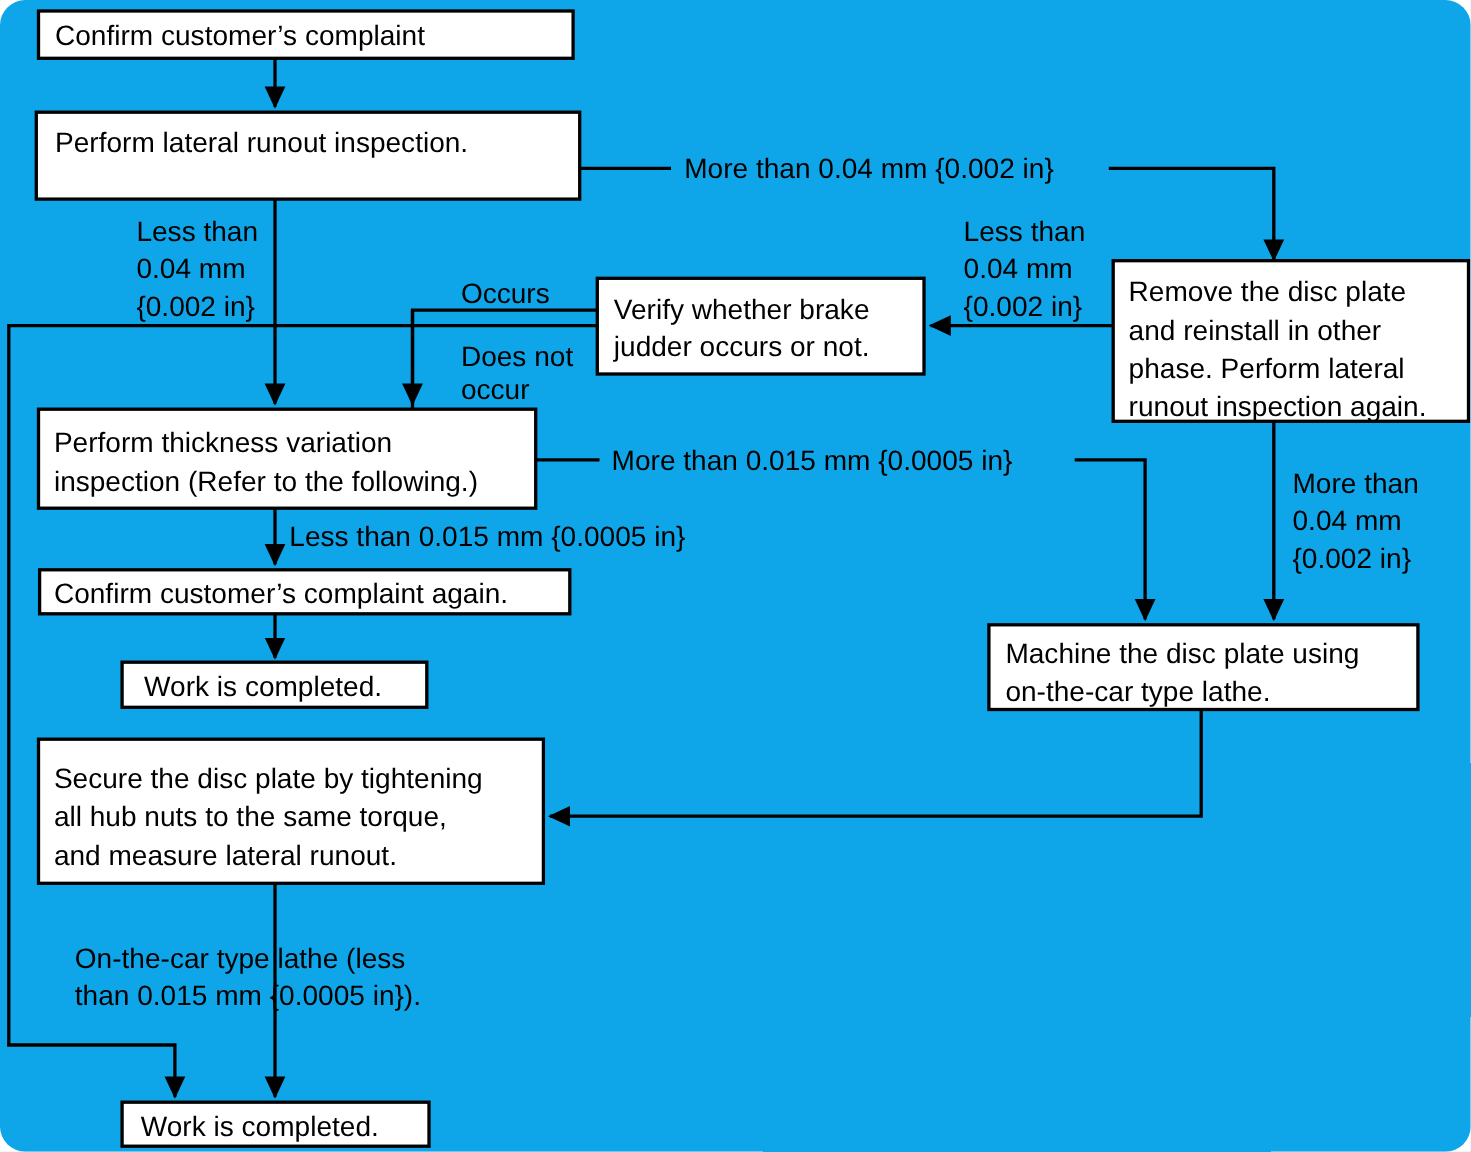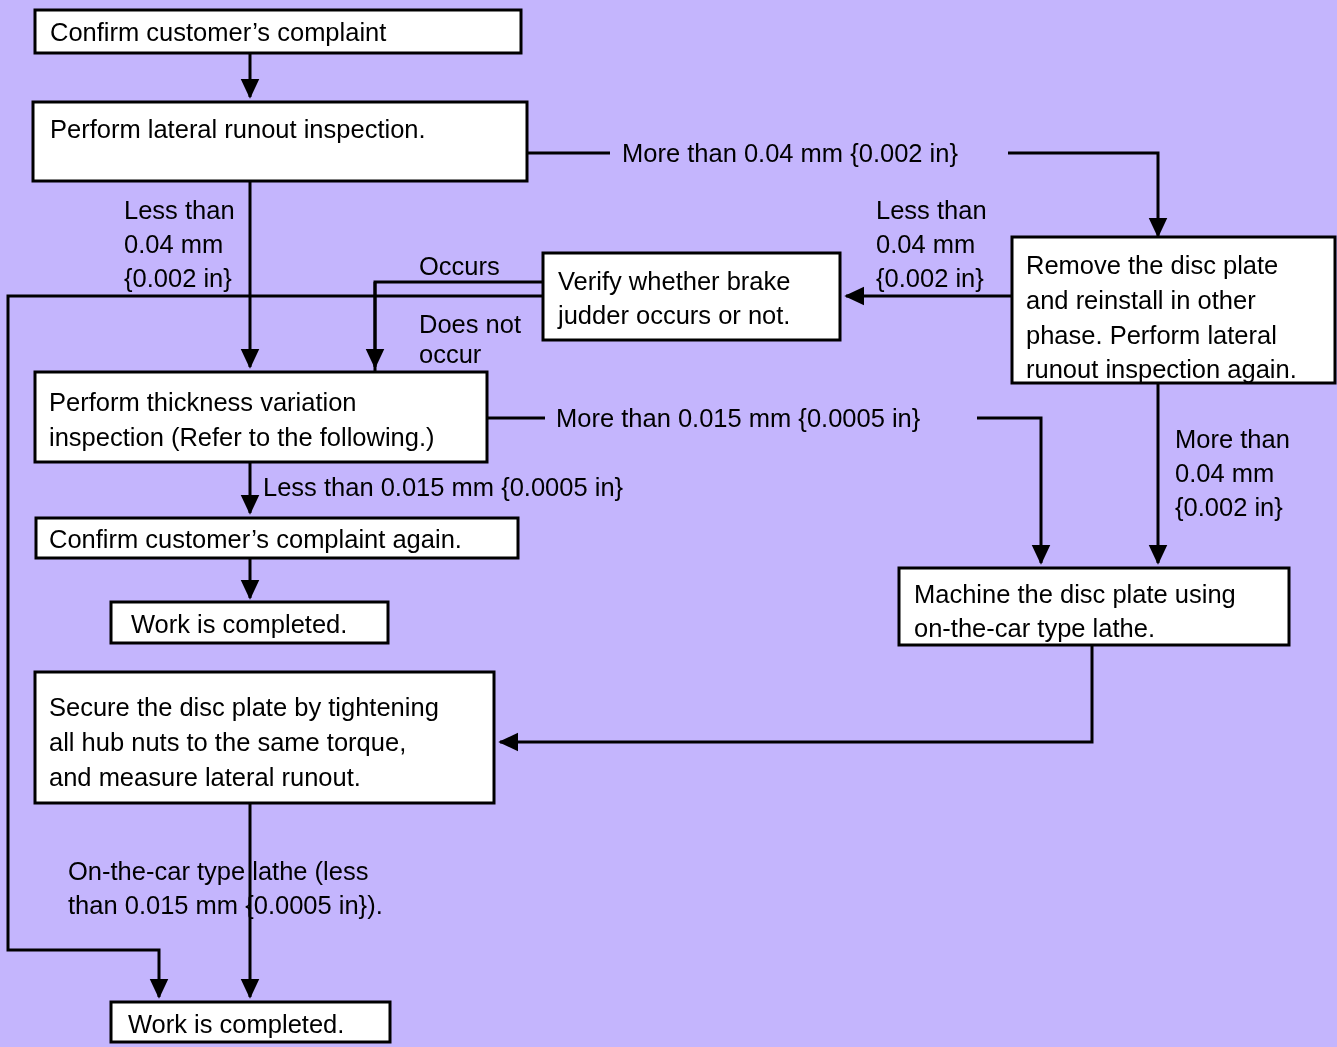--- a/index.html
+++ b/index.html
@@ -7,22 +7,23 @@
     padding: 0;
     background: #ffffff;
   }
   body {
     font-family: "Liberation Sans", sans-serif;
   }
   #canvas {
     position: relative;
     width: 1337px;
     height: 1047px;
-    background: #c4b5fd;
+    background: #0ea5e9;
     overflow: hidden;
+    border-radius: 23px;
   }
   svg.flow {
     position: absolute;
     left: 0;
     top: 0;
     width: 1337px;
     height: 1047px;
   }
   .box rect {
     fill: #ffffff;

